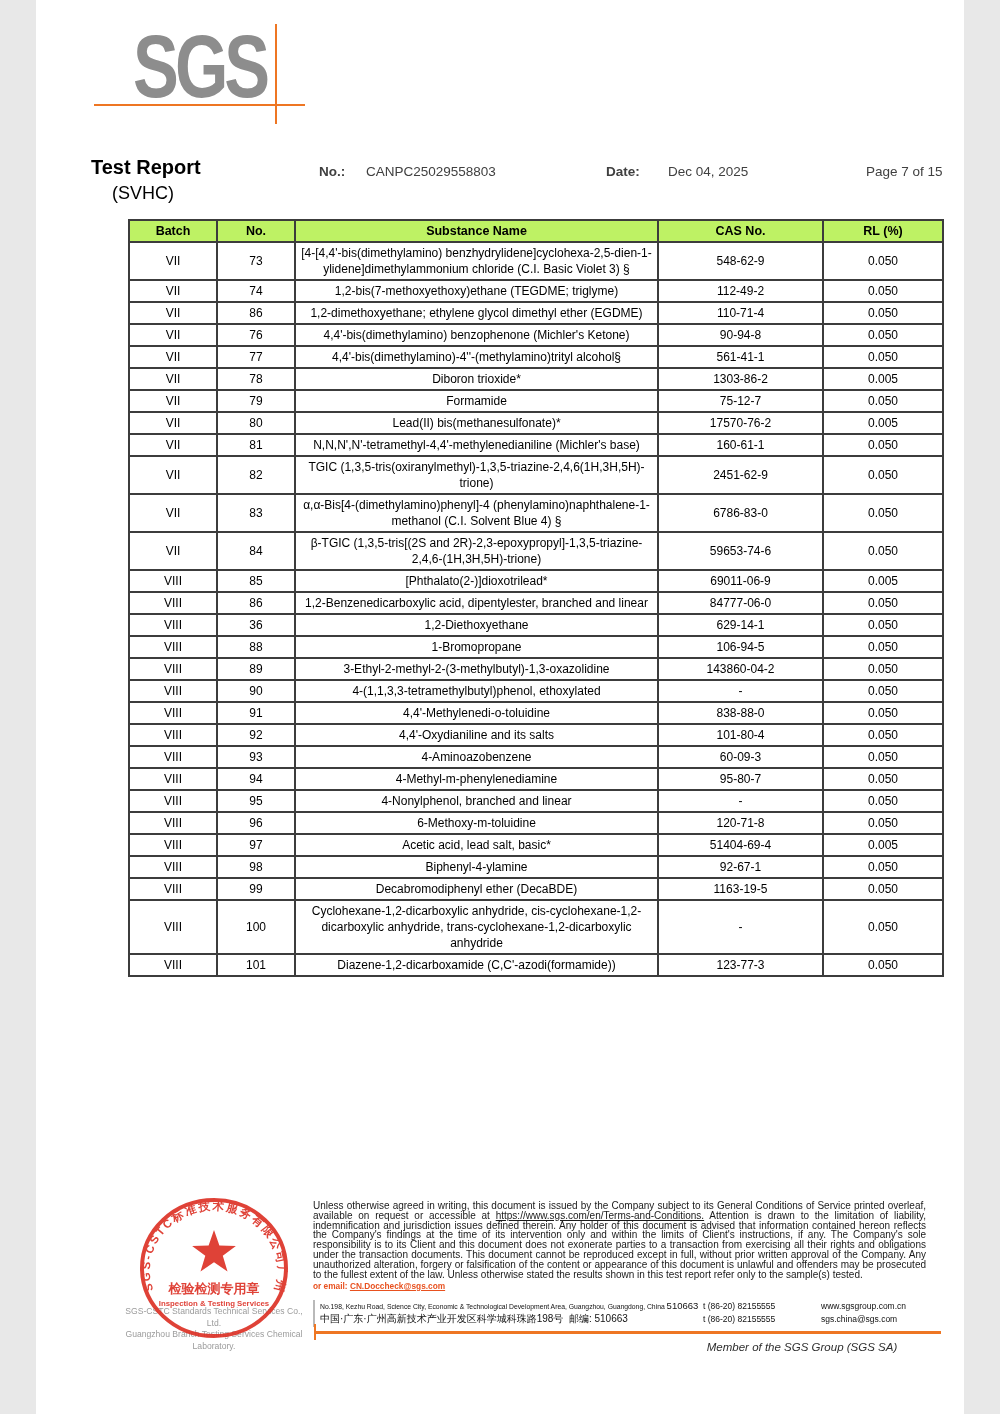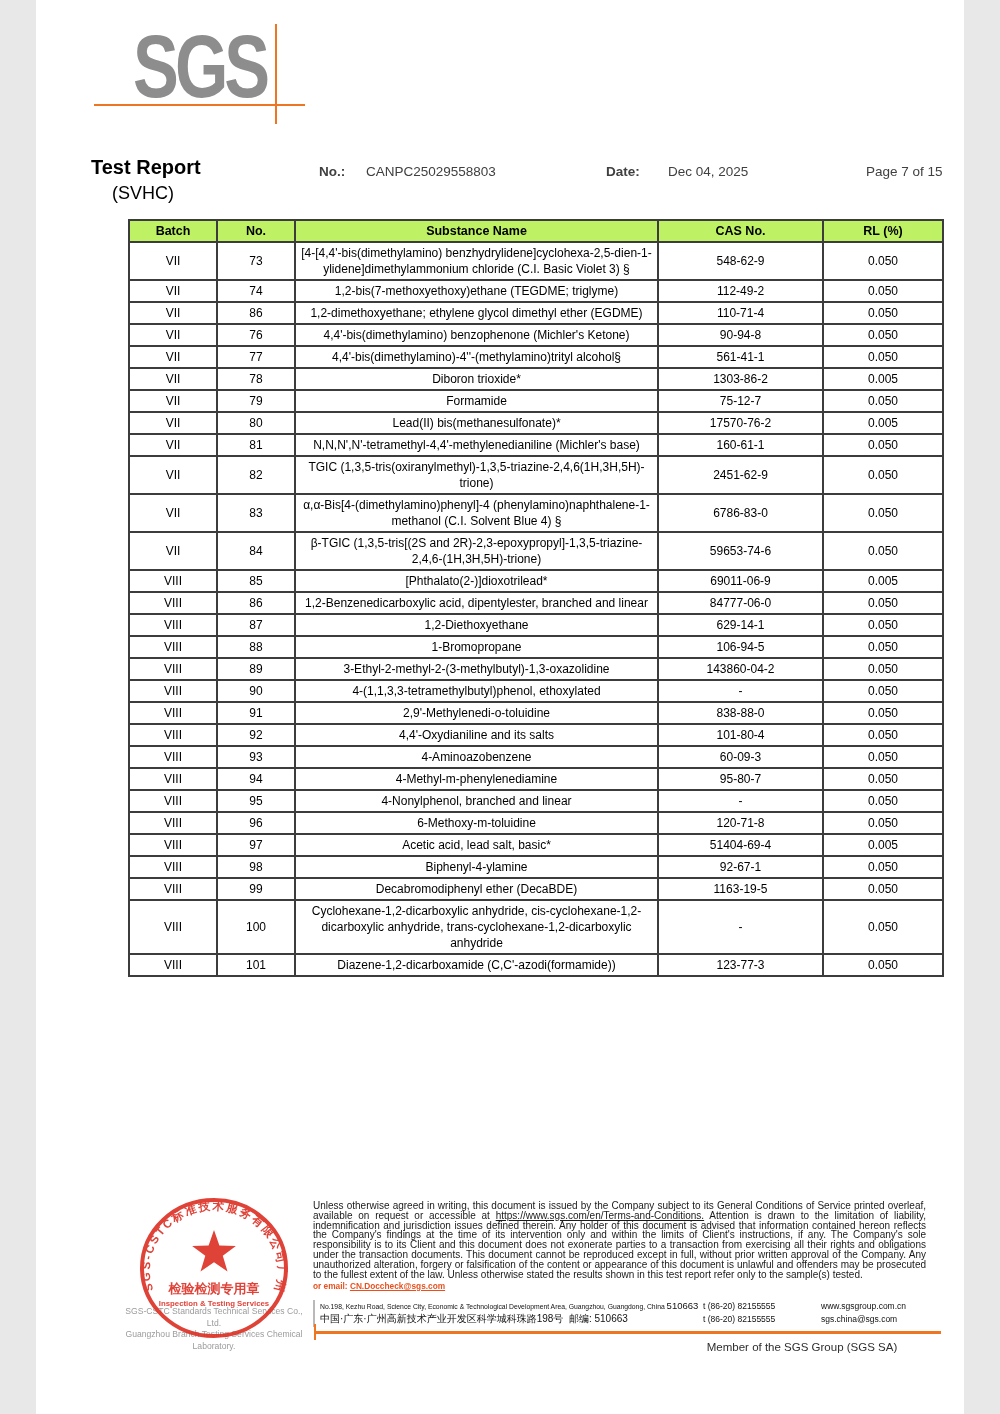--- a/index.html
+++ b/index.html
@@ -59,21 +59,21 @@
   }
   .addr-row { display:flex; align-items:baseline; margin-bottom:1px; }
   .addr-en { flex:1; font-size:6.8px; color:#111; white-space:nowrap; overflow:hidden; }
   .addr-cn { flex:1; font-size:10px; color:#111; white-space:nowrap; overflow:hidden; }
   .addr-tel { width:118px; font-size:8.5px; color:#111; white-space:nowrap; }
   .addr-net { width:120px; font-size:8.5px; color:#111; white-space:nowrap; }
   .addr-en .zipcode, .addr-cn .zipcode { font-size:9.5px; }
   .bottom-rule { position:absolute; left:279px; top:1331px; width:626px; height:3px; background:#ee7623; }
   .bottom-tick { position:absolute; left:278px; top:1324px; width:2px; height:16px; background:#ee7623; }
   .member-line { position:absolute; left:586px; top:1341px; width:360px; text-align:center;
-    font-size:11.5px; color:#2e2e2e; }
+    font-size:11.5px; color:#2e2e2e;font-style:italic; }
   
   .stamp-wrap { position:absolute; left:96px; top:1196px; width:168px; height:150px; }
   .stamp-svg { position:absolute; left:0; top:0; width:168px; height:150px; opacity:0.92; }
   .company-gray {
     position:absolute; left:88px; top:1306px; width:180px; text-align:center;
     font-size:8.6px; line-height:11.5px; color:#9b9b9b; z-index:0;
   }
 </style>
 </head>
 <body>
@@ -219,21 +219,21 @@
         <tr>
           <td>VIII</td>
           <td>86</td>
           <td>1,2-Benzenedicarboxylic acid, dipentylester, branched and linear</td>
           <td>84777-06-0</td>
           <td>0.050</td>
         </tr>
 
         <tr>
           <td>VIII</td>
-          <td>87</td>
+          <td>36</td>
           <td>1,2-Diethoxyethane</td>
           <td>629-14-1</td>
           <td>0.050</td>
         </tr>
 
         <tr>
           <td>VIII</td>
           <td>88</td>
           <td>1-Bromopropane</td>
           <td>106-94-5</td>
@@ -252,21 +252,21 @@
           <td>VIII</td>
           <td>90</td>
           <td>4-(1,1,3,3-tetramethylbutyl)phenol, ethoxylated</td>
           <td>-</td>
           <td>0.050</td>
         </tr>
 
         <tr>
           <td>VIII</td>
           <td>91</td>
-          <td>2,9'-Methylenedi-o-toluidine</td>
+          <td>4,4'-Methylenedi-o-toluidine</td>
           <td>838-88-0</td>
           <td>0.050</td>
         </tr>
 
         <tr>
           <td>VIII</td>
           <td>92</td>
           <td>4,4'-Oxydianiline and its salts</td>
           <td>101-80-4</td>
           <td>0.050</td>

